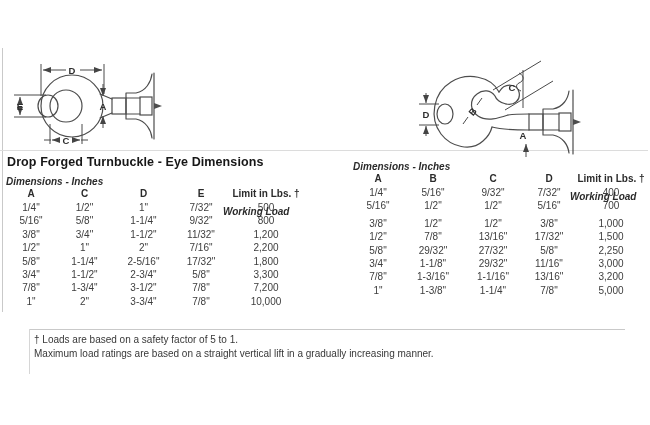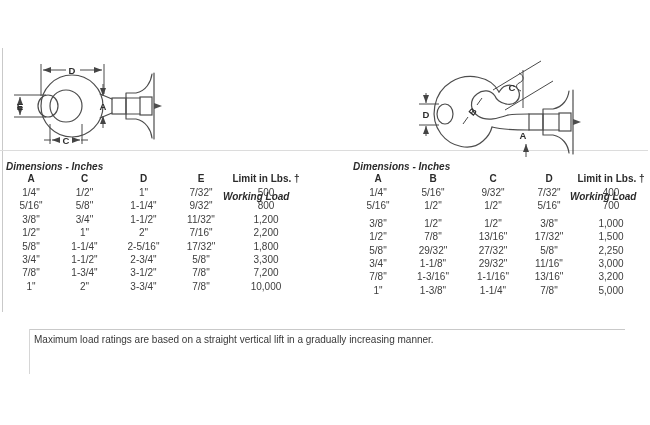--- a/index.html
+++ b/index.html
@@ -121,20 +121,21 @@
     <path class="dim" d="M80,34 L128,5 M92,54 L140,25"></path>
     <path class="dim" d="M106,17 c6,3 5,8 0,10 c-4,2 -3,6 2,8"></path>
     <text x="99" y="35" text-anchor="middle">C</text>
 
     <path class="dim" d="M110,14 V52"></path>
     <text x="110" y="83" text-anchor="middle" font-size="9">A</text>
     <line class="dim" x1="113" y1="101" x2="113" y2="88" marker-end="url(#arrH)"></line>
   </svg>
 
   <section class="tbl eye">
+    <h2>Drop Forged Turnbuckle - Eye Dimensions</h2>
     <div class="hdr1">
       <span class="dims">Dimensions - Inches</span>
       <span class="wll">Working Load</span>
     </div>
     <div class="hdr2 grid">
       <span>A</span>
       <span>C</span>
       <span>D</span>
       <span>E</span>
       <span>Limit in Lbs. †</span>
@@ -267,16 +268,17 @@
           <span>1-1/4"</span>
           <span>7/8"</span>
           <span>5,000</span>
         </div>
     </div>
   </section>
 
   <div class="fn-rule"></div>
   <div class="fn-vrule"></div>
   <div class="footnotes">
+    <p>† Loads are based on a safety factor of 5 to 1.</p>
     <p>Maximum load ratings are based on a straight vertical lift in a gradually increasing manner.</p>
   </div>
 
 </div>
 
 </body></html>

